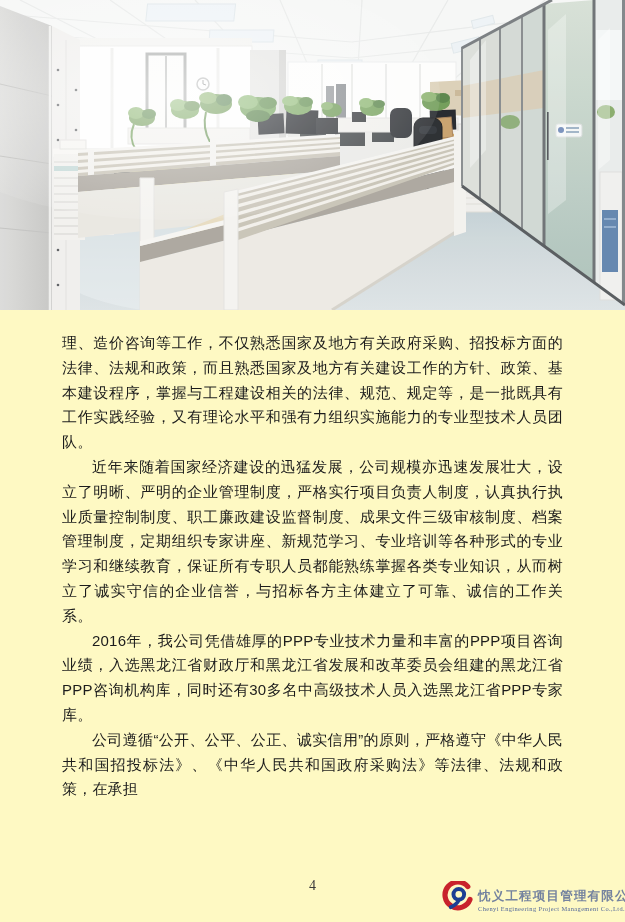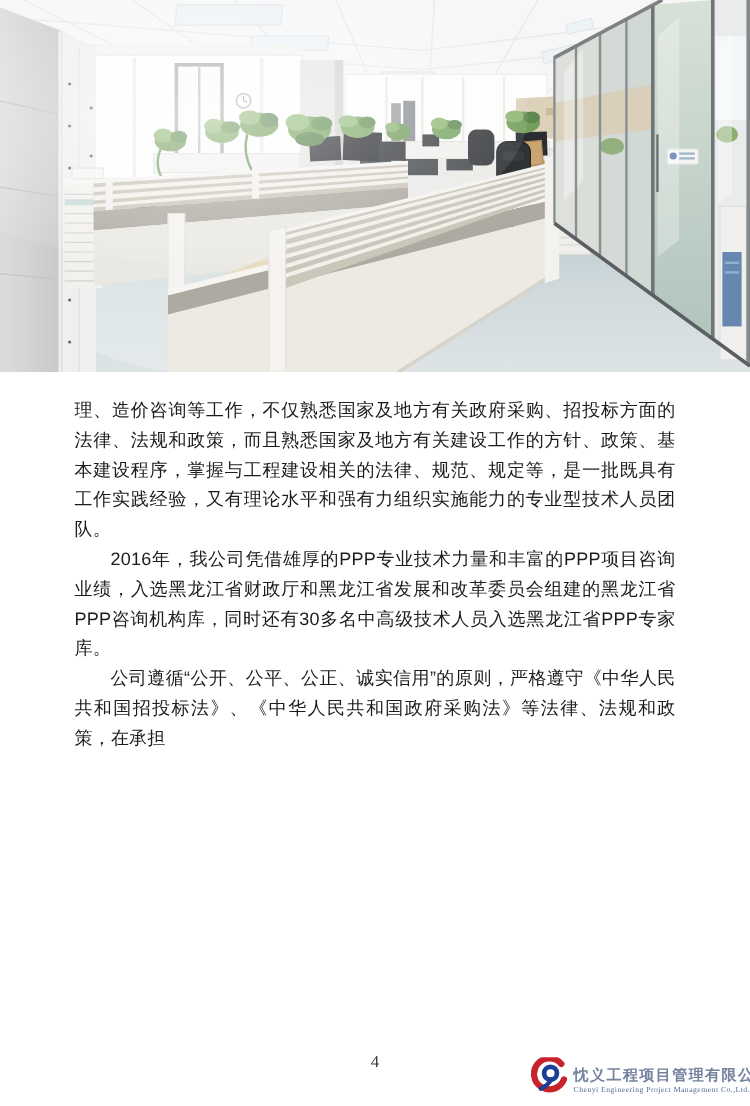--- a/index.html
+++ b/index.html
@@ -1,17 +1,17 @@
 <!DOCTYPE html>
 <html><head>
 <meta charset="utf-8">
 <style>
   html,body{margin:0;padding:0;background:#888;}
   .page{
-    position:relative;width:625px;height:922px;background:#ffffff;
+    position:relative;width:625px;height:922px;background:#fef9c3;
     margin:0 auto;overflow:hidden;
     font-family:"Liberation Sans","DejaVu Sans",sans-serif;
   }
   .photo{position:absolute;left:0;top:0;width:625px;height:310px;display:block;}
   .article{
     position:absolute;left:62px;top:331px;width:501px;
     font-size:15px;line-height:24.8px;color:#1c1c1c;
     text-align:justify;letter-spacing:0.2px;
   }
   .article p{margin:0;}
@@ -367,20 +367,21 @@
       <line x1="462" y1="48" x2="552" y2="0" stroke="#777b7e" stroke-width="3"></line>
       <polyline points="462,186 544,246 625,305" fill="none" stroke="#53575a" stroke-width="3"></polyline>
     </g>
 
     <ellipse cx="170" cy="95" rx="270" ry="125" fill="url(#gWash)"></ellipse>
     <rect x="0" y="0" width="625" height="310" fill="#ffffff" opacity="0.05"></rect>
   </svg>
 
   <div class="article">
     <p>理、造价咨询等工作，不仅熟悉国家及地方有关政府采购、招投标方面的法律、法规和政策，而且熟悉国家及地方有关建设工作的方针、政策、基本建设程序，掌握与工程建设相关的法律、规范、规定等，是一批既具有工作实践经验，又有理论水平和强有力组织实施能力的专业型技术人员团队。</p>
+    <p class="indent">近年来随着国家经济建设的迅猛发展，公司规模亦迅速发展壮大，设立了明晰、严明的企业管理制度，严格实行项目负责人制度，认真执行执业质量控制制度、职工廉政建设监督制度、成果文件三级审核制度、档案管理制度，定期组织专家讲座、新规范学习、专业培训等各种形式的专业学习和继续教育，保证所有专职人员都能熟练掌握各类专业知识，从而树立了诚实守信的企业信誉，与招标各方主体建立了可靠、诚信的工作关系。</p>
     <p class="indent">2016年，我公司凭借雄厚的PPP专业技术力量和丰富的PPP项目咨询业绩，入选黑龙江省财政厅和黑龙江省发展和改革委员会组建的黑龙江省PPP咨询机构库，同时还有30多名中高级技术人员入选黑龙江省PPP专家库。</p>
     <p class="indent">公司遵循“公开、公平、公正、诚实信用”的原则，严格遵守《中华人民共和国招投标法》、《中华人民共和国政府采购法》等法律、法规和政策，在承担</p>
   </div>
 
   <div class="footer-pagenum">4</div>
 
   <div class="logo">
     <svg class="logo-mark" viewBox="0 0 36 36" aria-hidden="true">
       <path d="M30,6.5 A15,15 0 1,0 32.5,21.5" fill="none" stroke="#c8232c" stroke-width="6" stroke-linecap="round"></path>
       <circle cx="19.5" cy="15.5" r="6.2" fill="none" stroke="#1d3f93" stroke-width="4.6"></circle>

